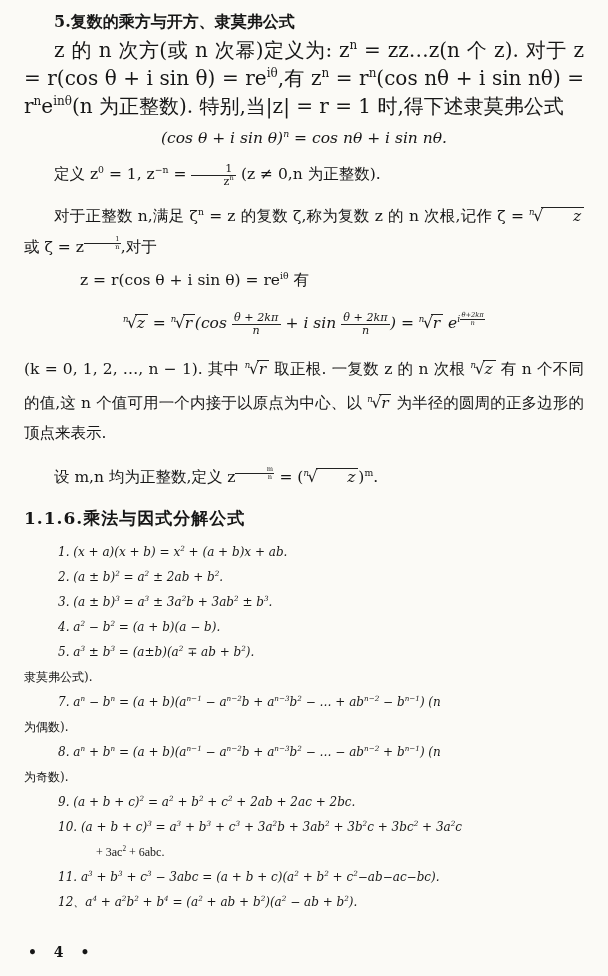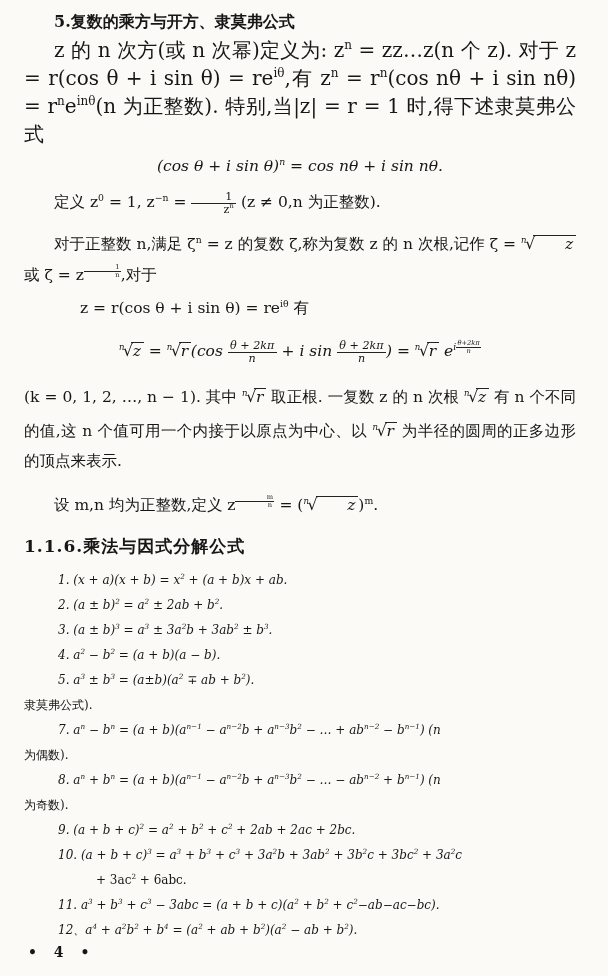--- a/index.html
+++ b/index.html
@@ -4,41 +4,41 @@
 <style>
   html,body{margin:0;padding:0;background:#e8e6e0;}
   .page{
     position:relative;
     width:608px;height:976px;
     background:#fbfaf6;
     color:#161616;
     font-family:"DejaVu Serif","Liberation Serif",serif;
     overflow:hidden;
     box-sizing:border-box;
-    padding:6px 32px 0 24px;
+    padding:6px 24px 0 24px;
   }
   p{margin:0;}
   .just{text-align:justify;}
   .indent{text-indent:30px;}
   .body{font-size:20px;line-height:28px;}
   .sec-heading{font-size:16px;line-height:28px;font-weight:bold;text-indent:30px;margin-top:2px;}
   .fcenter{text-align:center;font-size:15.5px;line-height:30px;margin:3px 0;}
   .math{font-style:italic;}
   .def-line{font-size:15.5px;line-height:30px;text-indent:30px;margin:6px 0 8px;}
   .p3{font-size:15.5px;line-height:31px;margin-top:8px;}
   .fz{font-size:15.5px;line-height:28px;padding-left:56px;margin:3px 0;}
   .froot{text-align:center;font-size:15.5px;line-height:42px;margin:4px 0 6px;}
   .p4{font-size:15.5px;line-height:30px;margin-top:4px;}
   .p5{font-size:15.5px;line-height:32px;text-indent:30px;margin-top:9px;}
   .h116{font-size:17px;font-weight:bold;margin:14px 0 0;letter-spacing:1px;
         font-family:"DejaVu Serif","Liberation Serif",serif;}
   .items{margin-top:10px;font-size:12px;}
   .iline{line-height:25px;text-indent:34px;white-space:nowrap;}
   .icont{line-height:25px;}
-  .icont.cindent{padding-left:72px;}
+  .icont.cindent{padding-left:72px;font-family:Liberation Serif, serif;}
   .icont.flush{padding-left:0;font-style:normal;}
   sup{font-size:.6em;line-height:0;vertical-align:super;}
   .frac{display:inline-block;vertical-align:-0.55em;text-align:center;
         font-size:.72em;line-height:1.12;}
   .frac .fn{display:block;border-bottom:1px solid #222;padding:0 .2em;}
   .frac .fd{display:block;padding:0 .2em;}
   .rad{white-space:nowrap;}
   .rad-i{font-size:.55em;vertical-align:.7em;font-style:italic;margin-right:-.15em;}
   .rad-s{font-style:normal;}
   .rad-b{display:inline-block;border-top:1.4px solid #222;line-height:1.05;

